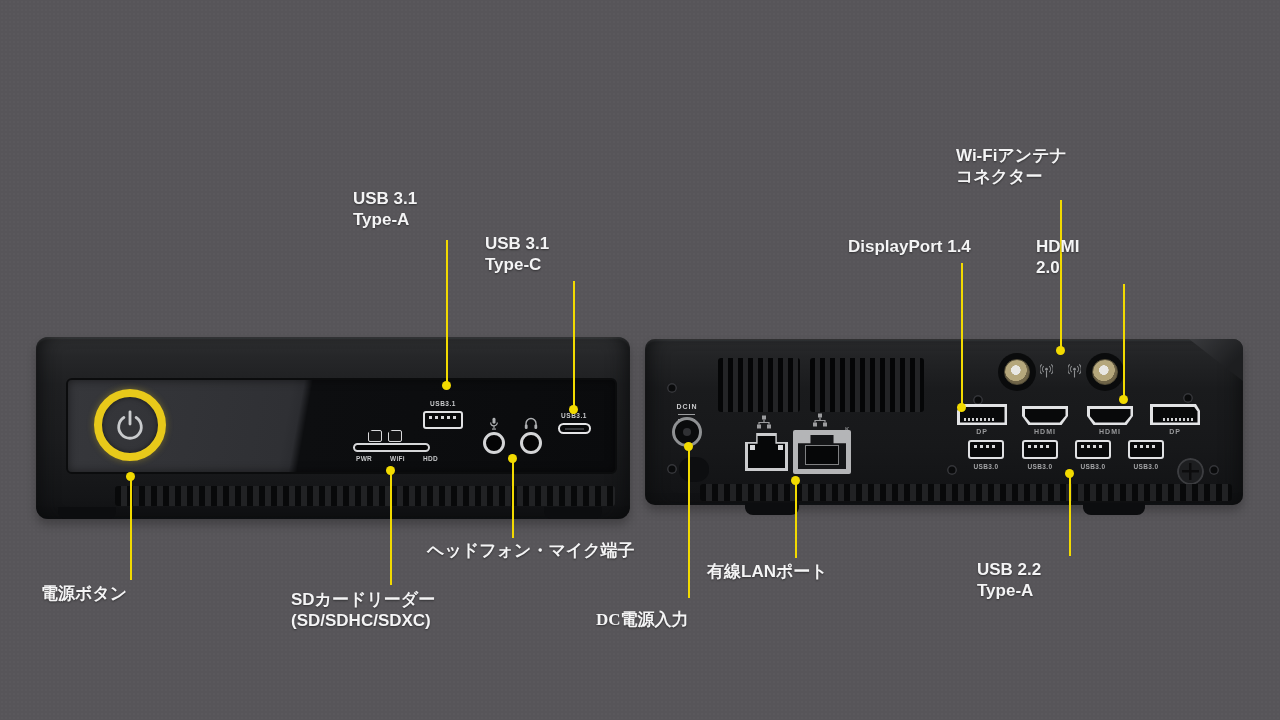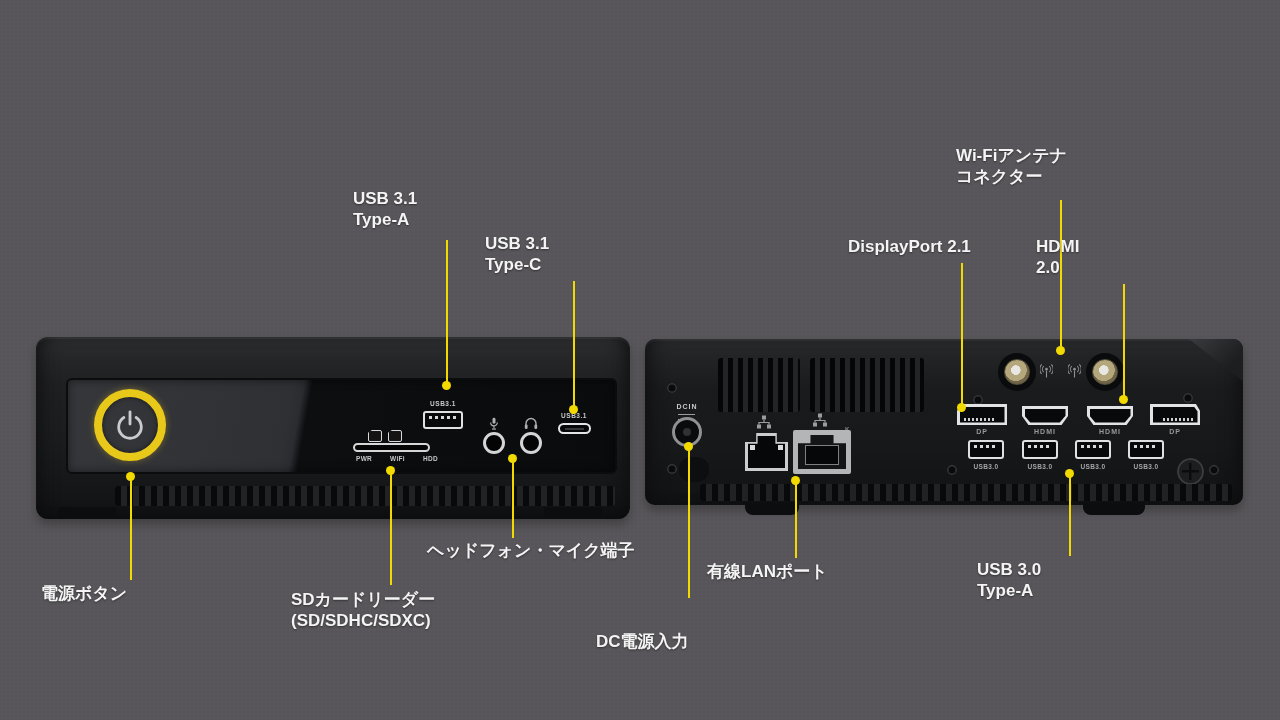--- a/index.html
+++ b/index.html
@@ -253,25 +253,25 @@
   <div class="ann-line" style="left:795px;top:483px;height:75px;"></div>
   <div class="ann-dot" style="left:1065px;top:469px;"></div>
   <div class="ann-line" style="left:1069px;top:476px;height:80px;"></div>
 
   <div class="ann-label" style="left:353px;top:189px;width:180px;">USB 3.1
 Type-A</div>
   <div class="ann-label" style="left:485px;top:234px;width:180px;">USB 3.1
 Type-C</div>
   <div class="ann-label" style="left:956px;top:146px;width:220px;">Wi-Fiアンテナ
 コネクター</div>
-  <div class="ann-label" style="left:848px;top:237px;width:220px;">DisplayPort 2.1</div>
+  <div class="ann-label" style="left:848px;top:237px;width:220px;">DisplayPort 1.4</div>
   <div class="ann-label" style="left:1036px;top:237px;width:180px;">HDMI
 2.0</div>
   <div class="ann-label" style="left:41px;top:584px;width:180px;">電源ボタン</div>
   <div class="ann-label" style="left:427px;top:541px;width:220px;">ヘッドフォン・マイク端子</div>
   <div class="ann-label" style="left:291px;top:590px;width:200px;">SDカードリーダー
 (SD/SDHC/SDXC)</div>
-  <div class="ann-label" style="left:596px;top:632px;width:180px;">DC電源入力</div>
+  <div class="ann-label" style="left:596px;top:610px;width:180px;font-family:Liberation Serif, serif;">DC電源入力</div>
   <div class="ann-label" style="left:707px;top:562px;width:180px;">有線LANポート</div>
-  <div class="ann-label" style="left:977px;top:560px;width:180px;">USB 3.0
+  <div class="ann-label" style="left:977px;top:560px;width:180px;">USB 2.2
 Type-A</div>
 
 </div>
 
 </body></html>

